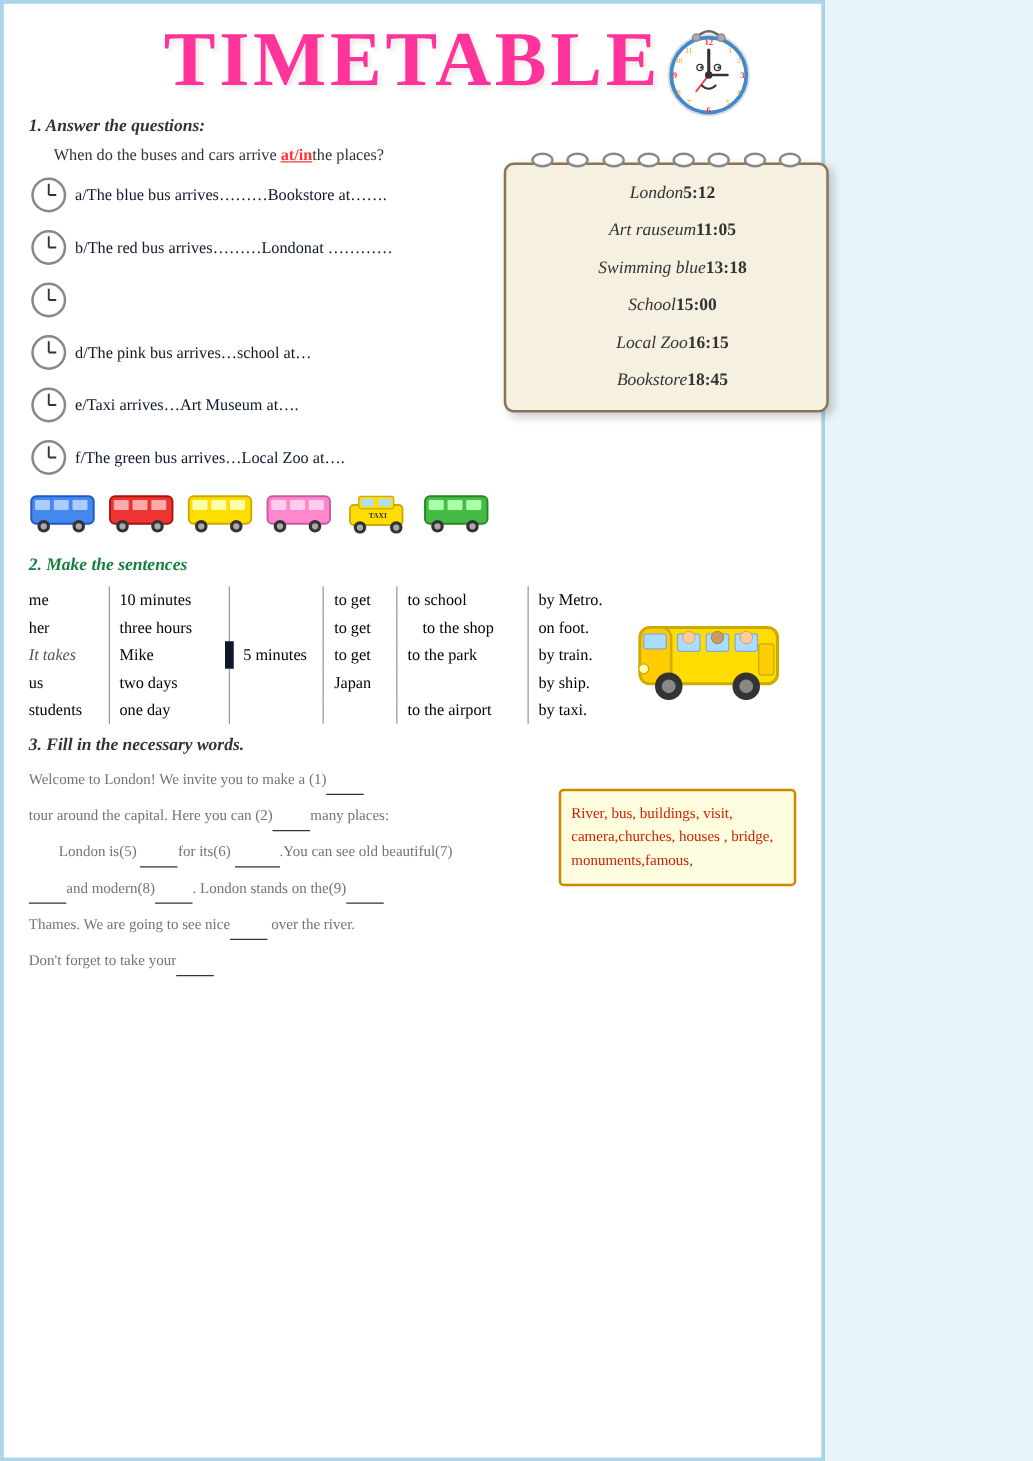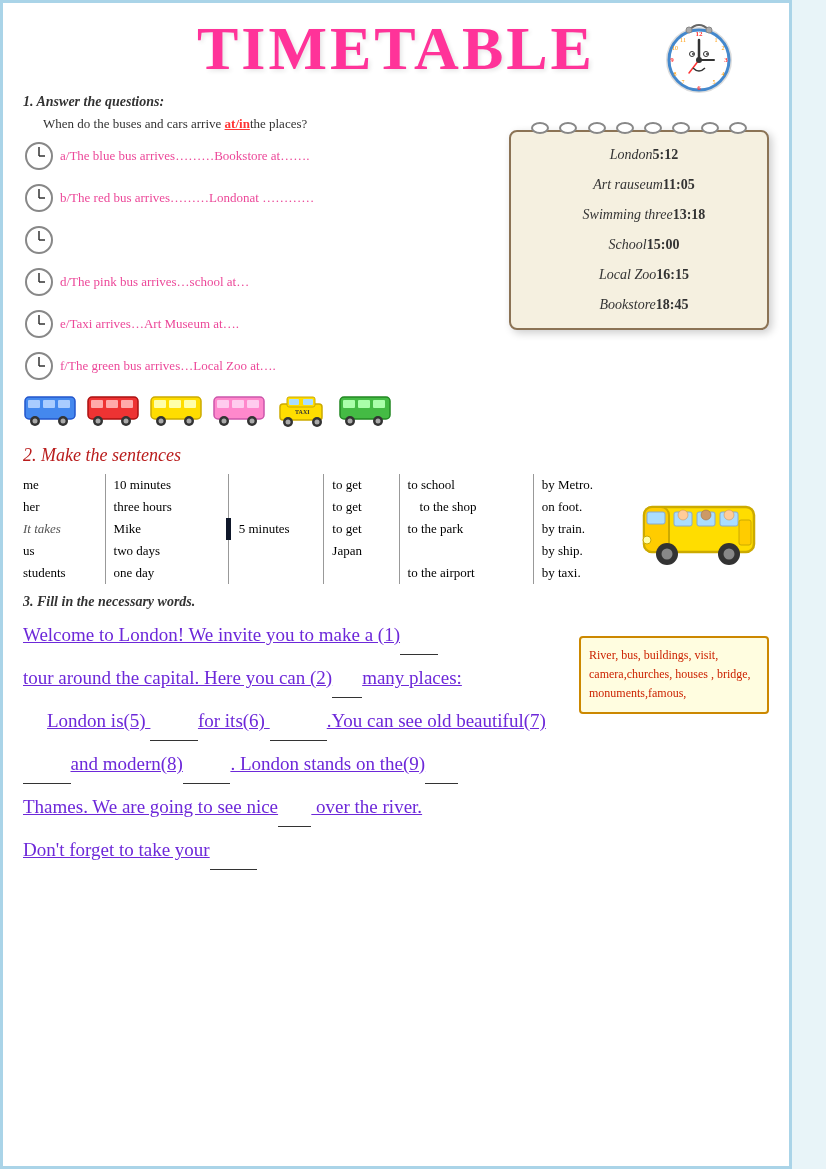--- a/index.html
+++ b/index.html
@@ -6,21 +6,21 @@
     body {
       font-family: 'Comic Sans MS', 'Chalkboard SE', cursive;
       background: #e8f4f8;
       width: 826px;
       min-height: 1169px;
       position: relative;
       overflow-x: hidden;
     }
 
     .page {
-      width: 792px;
+      width: 660px;
       min-height: 1169px;
       background: white;
       position: relative;
       padding: 10px 20px 20px 20px;
       border: 3px solid #aad4e8;
     }
 
     
     .title-area {
       text-align: center;
@@ -84,21 +84,21 @@
       gap: 10px;
       align-items: flex-start;
     }
 
     .questions-left {
       flex: 1;
     }
 
     .question-line {
       font-size: 13px;
-      color: #ec4899;
+      color: #0f172a;
       margin-bottom: 10px;
       line-height: 1.4;
       display: flex;
       align-items: center;
       gap: 5px;
     }
 
     .clock-small {
       display: inline-block;
       width: 32px;
@@ -141,42 +141,41 @@
     .vehicles-strip {
       display: flex;
       align-items: center;
       gap: 8px;
       margin: 5px 0 10px 0;
       justify-content: flex-start;
     }
 
     
     .section2-title {
-      font-size: 18px;
+      font-size: 14px;
       font-style: italic;
-      font-weight: normal;
-      color: #b91c1c;
+      font-weight: bold;
+      color: #15803d;
       margin-bottom: 8px;
     }
 
     
     .section3-layout {
       display: flex;
       gap: 15px;
     }
 
     .section3-text {
       flex: 1;
     }
 
     .fill-text {
-      font-size: 19px;
-      color: #6d28d9;
+      font-size: 12px;
+      color: #737373;
       line-height: 2.0;
-      text-decoration: underline;
     }
 
     .blank {
       display: inline-block;
       border-bottom: 1.5px solid #333;
       min-width: 30px;
     }
 
     .word-box {
       width: 190px;
@@ -385,21 +384,21 @@
 
         <div class="notebook-entry">
           <span class="notebook-place">London</span>
           <span class="notebook-time">5:12</span>
         </div>
         <div class="notebook-entry">
           <span class="notebook-place">Art rauseum</span>
           <span class="notebook-time">11:05</span>
         </div>
         <div class="notebook-entry">
-          <span class="notebook-place">Swimming three</span>
+          <span class="notebook-place">Swimming blue</span>
           <span class="notebook-time">13:18</span>
         </div>
         <div class="notebook-entry">
           <span class="notebook-place">School</span>
           <span class="notebook-time">15:00</span>
         </div>
         <div class="notebook-entry">
           <span class="notebook-place">Local Zoo</span>
           <span class="notebook-time">16:15</span>
         </div>
@@ -437,21 +436,21 @@
               <td style="padding:3px 8px; border-left:1px solid #999;">three hours</td>
               <td style="padding:3px 8px; border-left:1px solid #999;"></td>
               <td style="padding:3px 8px; border-left:1px solid #999;">to get</td>
               <td style="padding:3px 20px; border-left:1px solid #999;">to the shop</td>
               <td style="padding:3px 8px; border-left:1px solid #999;">on foot.</td>
             </tr>
 
             <tr>
               <td style="padding:3px 8px 3px 0; font-style:italic; color:#555;">It takes</td>
               <td style="padding:3px 8px; border-left:1px solid #999;">Mike</td>
-              <td style="padding:3px 8px; border-left:5px solid #0f172a;">5 minutes</td>
+              <td style="padding:3px 8px; border-left:7px solid #0f172a;">5 minutes</td>
               <td style="padding:3px 8px; border-left:1px solid #999;">to get</td>
               <td style="padding:3px 8px; border-left:1px solid #999;">to the park</td>
               <td style="padding:3px 8px; border-left:1px solid #999;">by train.</td>
             </tr>
 
             <tr>
               <td style="padding:3px 4px 3px 0;">us</td>
               <td style="padding:3px 8px; border-left:1px solid #999;">two days</td>
               <td style="padding:3px 8px; border-left:1px solid #999;"></td>
               <td style="padding:3px 8px; border-left:1px solid #999;">Japan</td>

